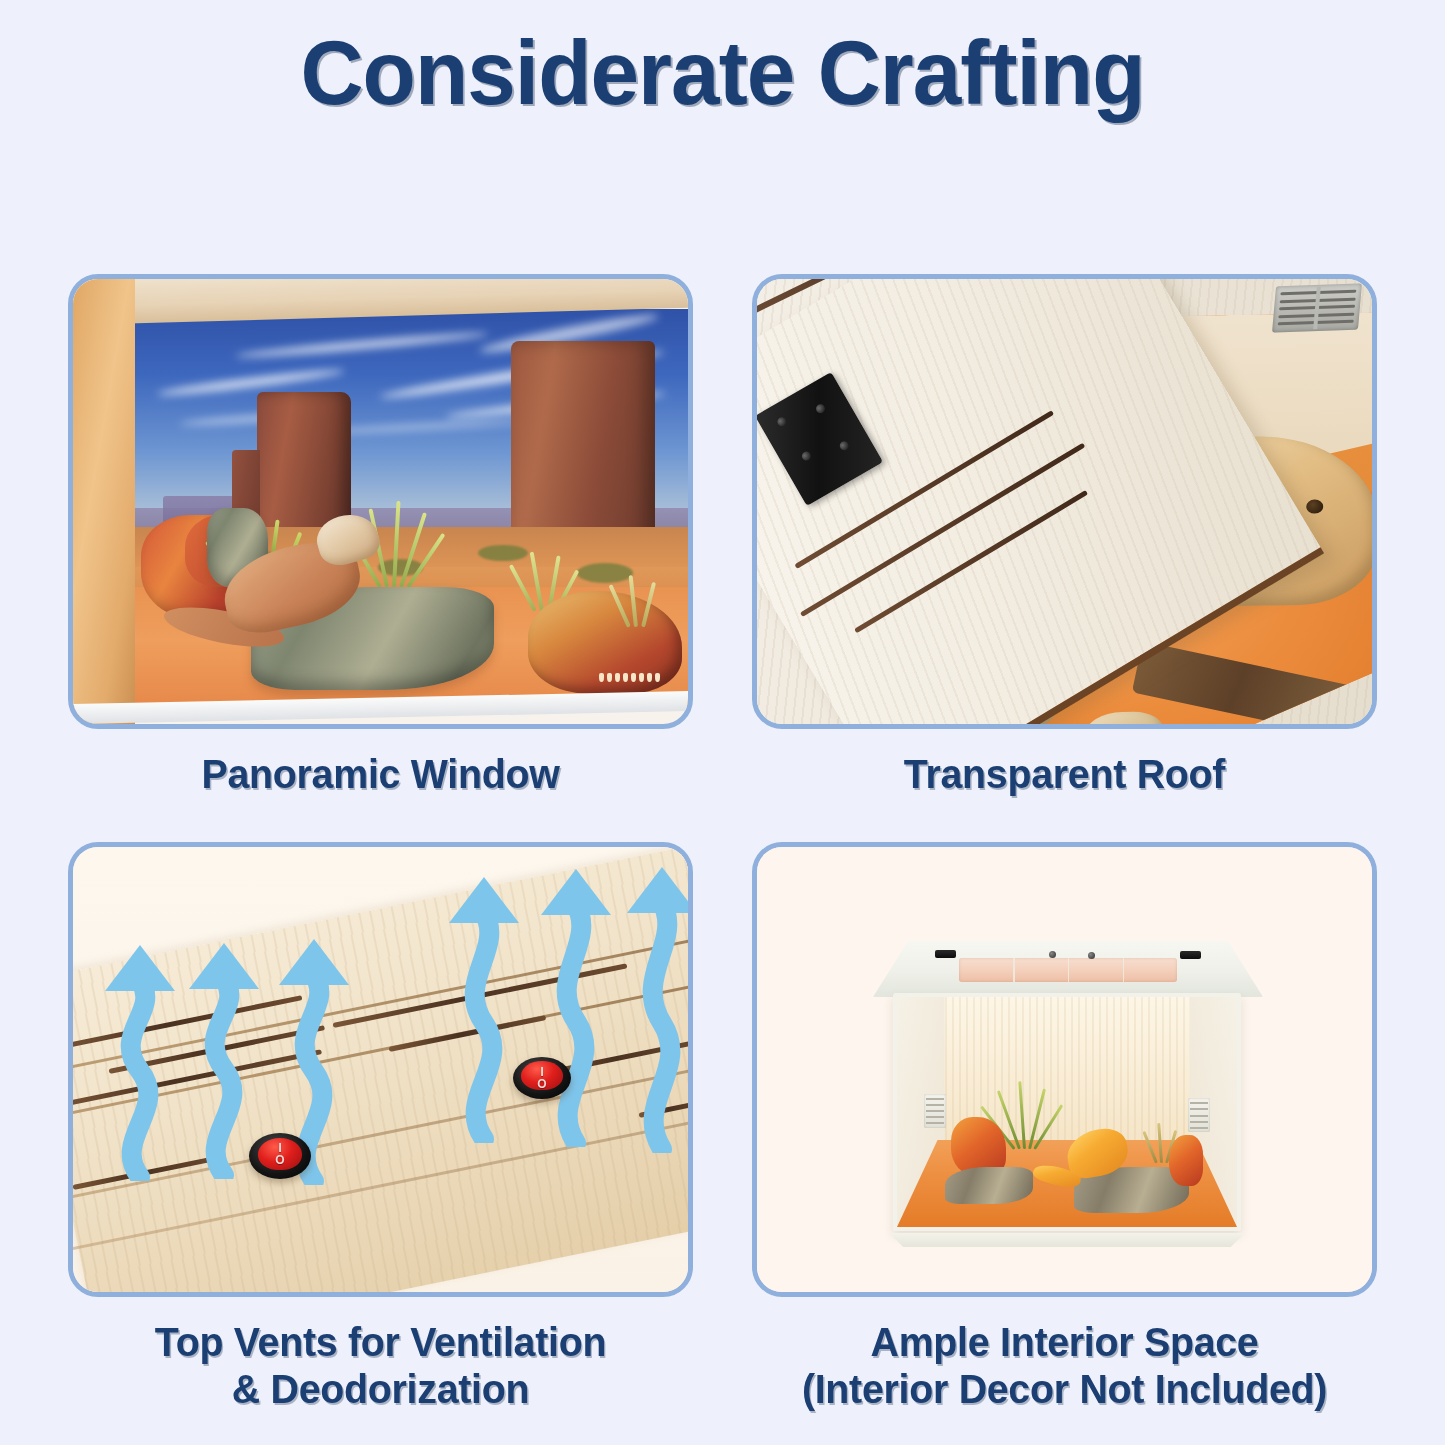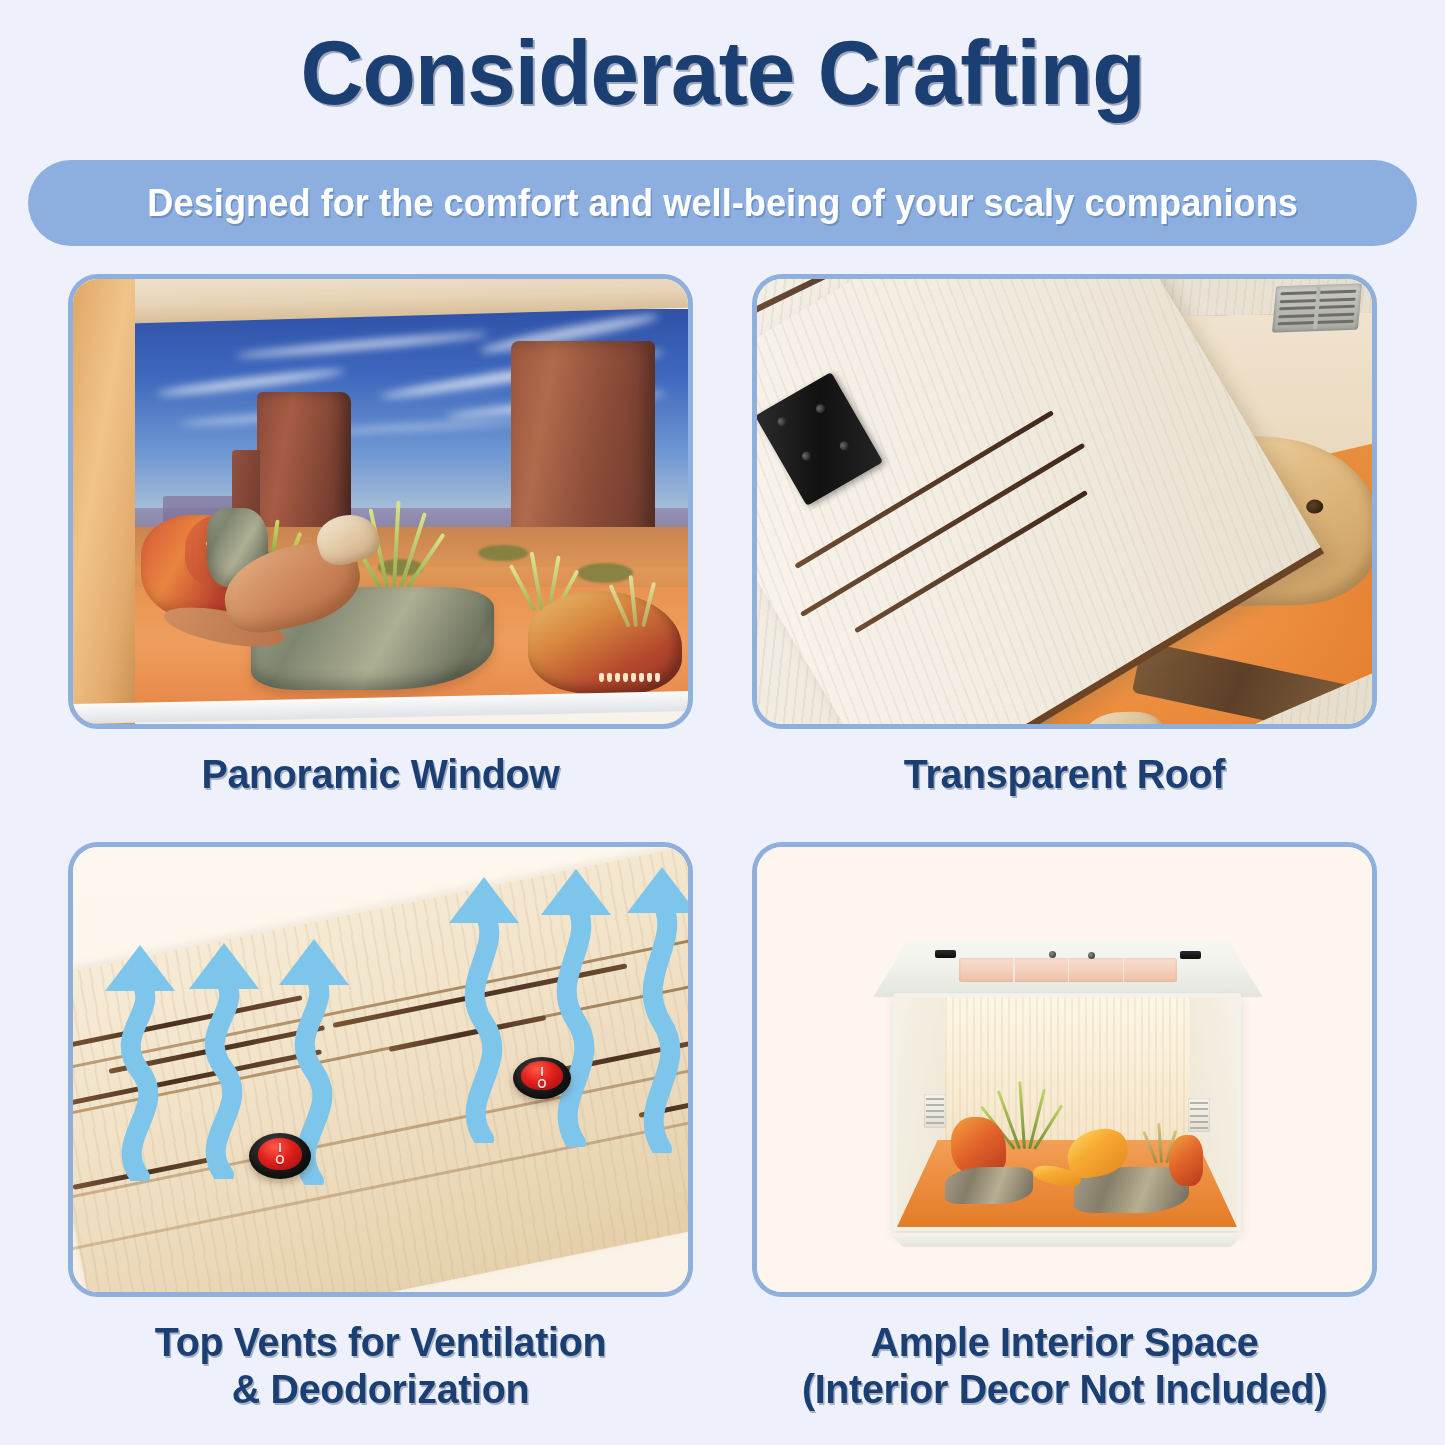--- a/index.html
+++ b/index.html
@@ -513,23 +513,20 @@
     clip-path: polygon(0 0,100% 0,96% 100%,4% 100%);
   }
 </style>
 </head>
 <body>
 
 <div class="page">
 
   <div class="title">Considerate Crafting</div>
 
-  <div class="subtitle-pill">
-    <div class="subtitle-text">Designed for the comfort and well-being of your scaly companions</div>
-  </div>
 
   <div class="cell cell-tl">
     <div class="photo">
 
       <div class="p1-scene">
         <div class="p1-sky">
           <div class="cloud c1"></div>
           <div class="cloud c2"></div>
           <div class="cloud c3"></div>
           <div class="cloud c4"></div>

